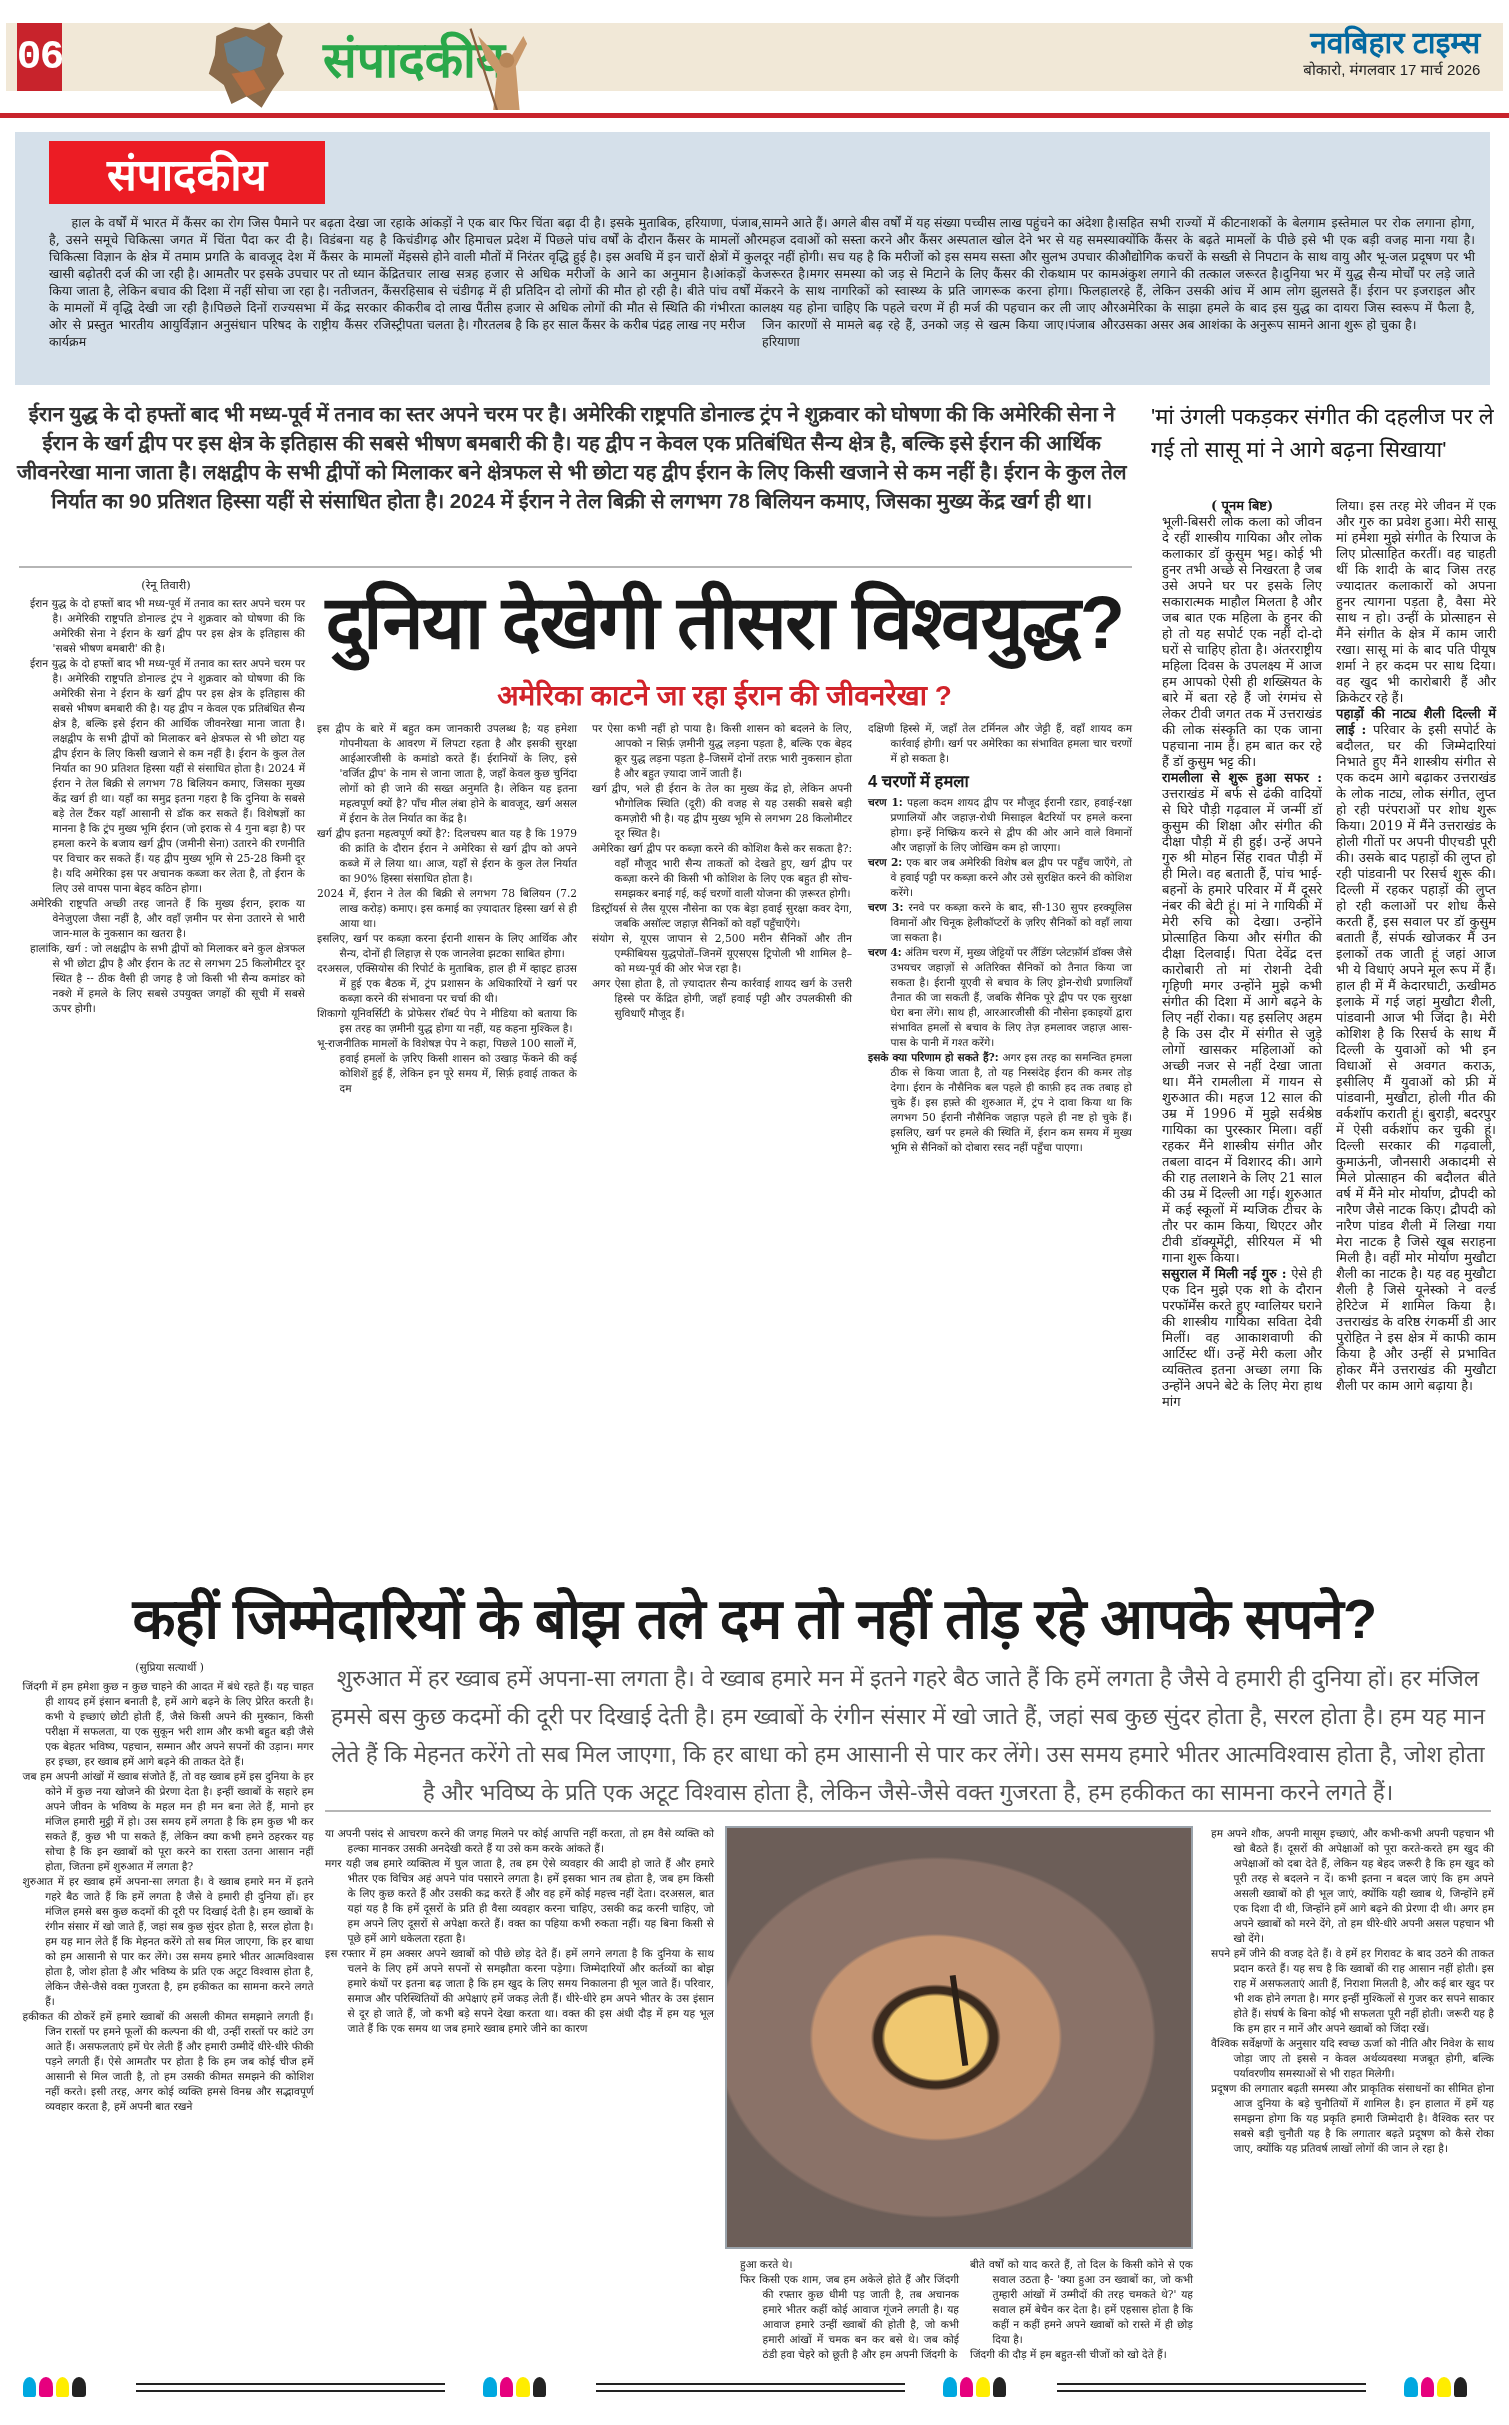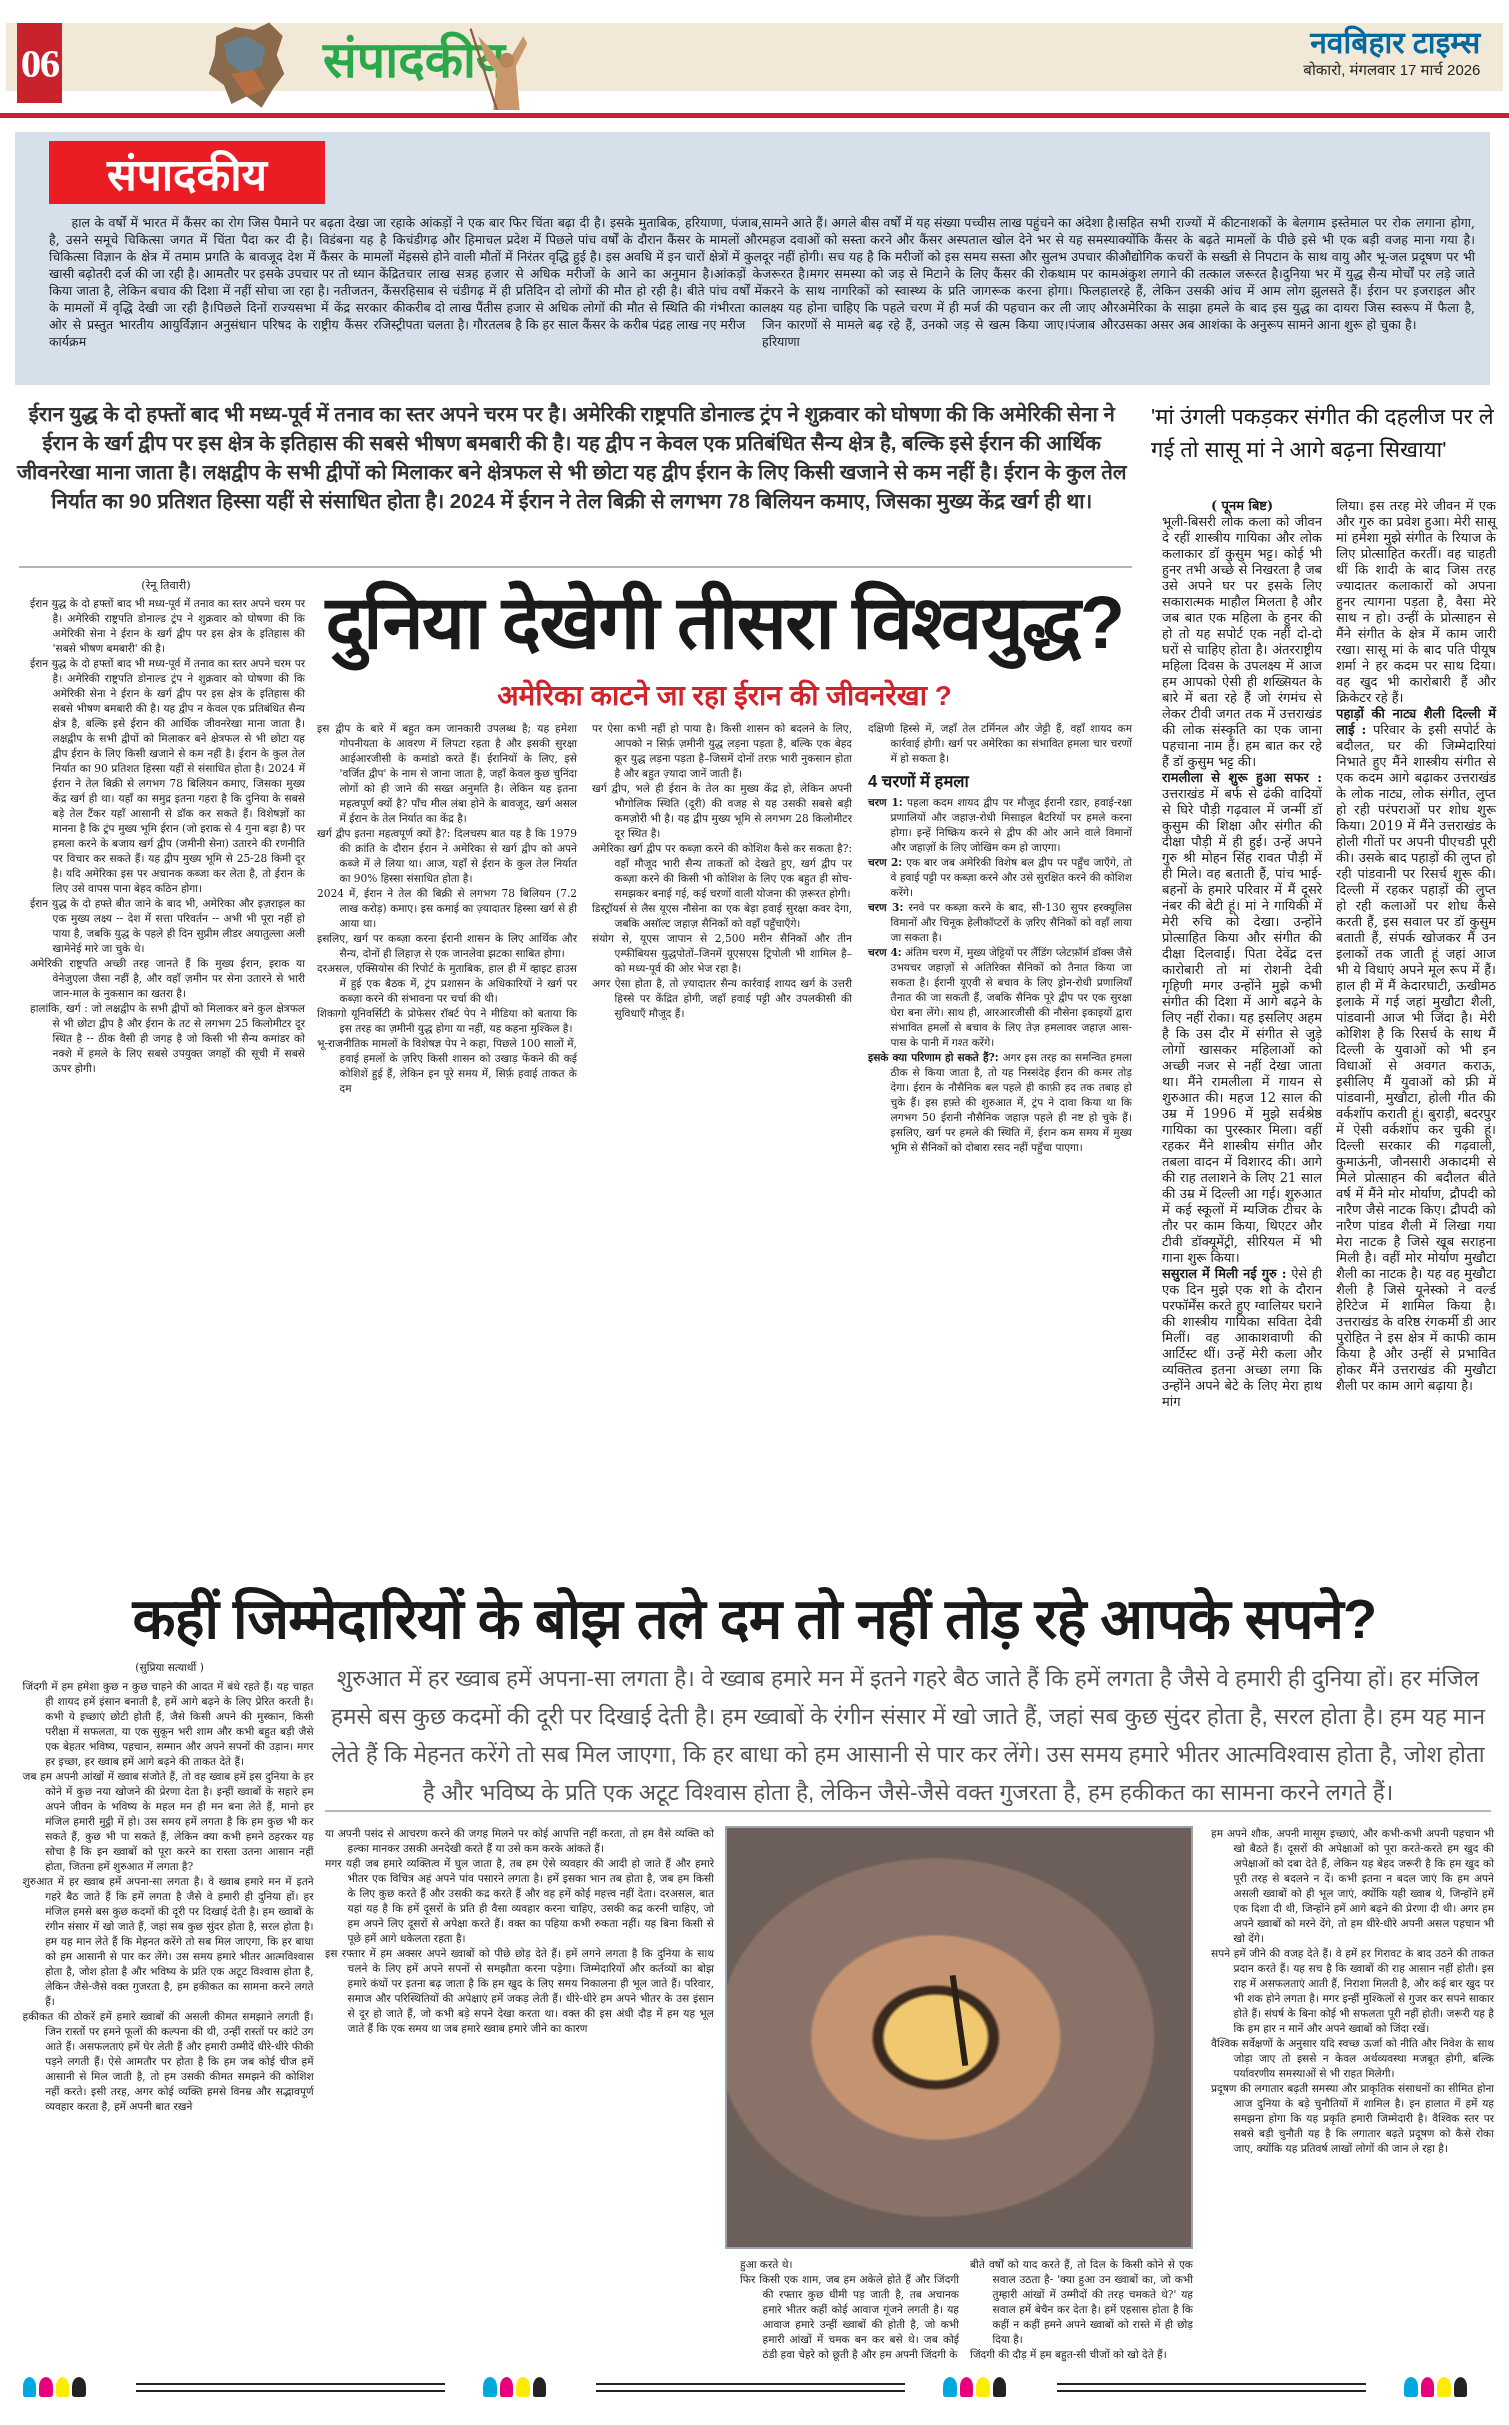--- a/index.html
+++ b/index.html
@@ -1,20 +1,20 @@
 <!DOCTYPE html>
 <html style="font-size:12px"><head>
 <meta charset="utf-8">
 <style>
   * { box-sizing: border-box; margin: 0; padding: 0; }
   body { width: 1509px; height: 2426px; background: #fff; font-family: "DejaVu Serif", serif; color: #1a1a1a; position: relative; overflow: hidden; }
 
   
   .masthead { position: absolute; left: 6px; top: 22.6px; width: 1497px; height: 68px; background: #f1e8d7; }
-  .page-no { position: absolute; left: 11.3px; top: 0; width: 45px; height: 80px; background: #c8232c; color: #fff; font-family: Liberation Serif, serif; font-weight: bold; font-size: 41px; display: flex; align-items: center; justify-content: center; letter-spacing: -1.5px; }
+  .page-no { position: absolute; left: 11.3px; top: 0; width: 45px; height: 68px; background: #c8232c; color: #fff; font-family: Liberation Mono, monospace; font-weight: bold; font-size: 41px; display: flex; align-items: center; justify-content: center; letter-spacing: -1.5px; }
   .map-art { position: absolute; left: 195px; top: -1.5px; width: 91px; height: 89px; }
   .section-title-top { position: absolute; left: 317px; top: 1.5px; font-family: "Liberation Sans", sans-serif; font-weight: bold; font-size: 50px; color: #2aa84a; }
   .statue-art { position: absolute; left: 457px; top: -1.5px; width: 83px; height: 89px; }
   .brand { position: absolute; right: 22.6px; top: 3px; text-align: right; }
   .brand-name { font-family: "Liberation Sans", sans-serif; font-weight: bold; font-size: 30px; color: #0369a1; line-height: 1.1; }
   .brand-date { font-family: "Liberation Sans", sans-serif; font-size: 15px; color: #222; }
   .red-rule { position: absolute; left: 0; top: 113px; width: 1509px; height: 4.5px; background: #c8232c; }
 
   
   .ed-box { position: absolute; left: 15px; top: 132px; width: 1475px; height: 253px; background: #d5e0ea; }
@@ -95,21 +95,20 @@
 <div class="intro-banner">ईरान युद्ध के दो हफ्तों बाद भी मध्य-पूर्व में तनाव का स्तर अपने चरम पर है। अमेरिकी राष्ट्रपति डोनाल्ड ट्रंप ने शुक्रवार को घोषणा की कि अमेरिकी सेना ने ईरान के खर्ग द्वीप पर इस क्षेत्र के इतिहास की सबसे भीषण बमबारी की है। यह द्वीप न केवल एक प्रतिबंधित सैन्य क्षेत्र है, बल्कि इसे ईरान की आर्थिक जीवनरेखा माना जाता है। लक्षद्वीप के सभी द्वीपों को मिलाकर बने क्षेत्रफल से भी छोटा यह द्वीप ईरान के लिए किसी खजाने से कम नहीं है। ईरान के कुल तेल निर्यात का 90 प्रतिशत हिस्सा यहीं से संसाधित होता है। 2024 में ईरान ने तेल बिक्री से लगभग 78 बिलियन कमाए, जिसका मुख्य केंद्र खर्ग ही था।</div>
 <div class="grey-rule"></div>
 
 <div class="iran-byline">(रेनू तिवारी)</div>
 <h1 class="iran-title">दुनिया देखेगी तीसरा विश्वयुद्ध?</h1>
 <h2 class="iran-sub">अमेरिका काटने जा रहा ईरान की जीवनरेखा ?</h2>
 
 <div class="iran-col" style="left:30px; top:596px; width:275px;">
   <p>ईरान युद्ध के दो हफ्तों बाद भी मध्य-पूर्व में तनाव का स्तर अपने चरम पर है। अमेरिकी राष्ट्रपति डोनाल्ड ट्रंप ने शुक्रवार को घोषणा की कि अमेरिकी सेना ने ईरान के खर्ग द्वीप पर इस क्षेत्र के इतिहास की 'सबसे भीषण बमबारी' की है।</p>
   <p>ईरान युद्ध के दो हफ्तों बाद भी मध्य-पूर्व में तनाव का स्तर अपने चरम पर है। अमेरिकी राष्ट्रपति डोनाल्ड ट्रंप ने शुक्रवार को घोषणा की कि अमेरिकी सेना ने ईरान के खर्ग द्वीप पर इस क्षेत्र के इतिहास की सबसे भीषण बमबारी की है। यह द्वीप न केवल एक प्रतिबंधित सैन्य क्षेत्र है, बल्कि इसे ईरान की आर्थिक जीवनरेखा माना जाता है। लक्षद्वीप के सभी द्वीपों को मिलाकर बने क्षेत्रफल से भी छोटा यह द्वीप ईरान के लिए किसी खजाने से कम नहीं है। ईरान के कुल तेल निर्यात का 90 प्रतिशत हिस्सा यहीं से संसाधित होता है। 2024 में ईरान ने तेल बिक्री से लगभग 78 बिलियन कमाए, जिसका मुख्य केंद्र खर्ग ही था। यहाँ का समुद्र इतना गहरा है कि दुनिया के सबसे बड़े तेल टैंकर यहाँ आसानी से डॉक कर सकते हैं। विशेषज्ञों का मानना है कि ट्रंप मुख्य भूमि ईरान (जो इराक से 4 गुना बड़ा है) पर हमला करने के बजाय खर्ग द्वीप (जमीनी सेना) उतारने की रणनीति पर विचार कर सकते हैं। यह द्वीप मुख्य भूमि से 25-28 किमी दूर है। यदि अमेरिका इस पर अचानक कब्जा कर लेता है, तो ईरान के लिए उसे वापस पाना बेहद कठिन होगा।</p>
-  <p>ईरान युद्ध के दो हफ्ते बीत जाने के बाद भी, अमेरिका और इज़राइल का एक मुख्य लक्ष्य -- देश में सत्ता परिवर्तन -- अभी भी पूरा नहीं हो पाया है, जबकि युद्ध के पहले ही दिन सुप्रीम लीडर अयातुल्ला अली खामेनेई मारे जा चुके थे।</p>
   <p>अमेरिकी राष्ट्रपति अच्छी तरह जानते हैं कि मुख्य ईरान, इराक या वेनेजुएला जैसा नहीं है, और वहाँ ज़मीन पर सेना उतारने से भारी जान-माल के नुकसान का खतरा है।</p>
   <p>हालांकि, खर्ग : जो लक्षद्वीप के सभी द्वीपों को मिलाकर बने कुल क्षेत्रफल से भी छोटा द्वीप है और ईरान के तट से लगभग 25 किलोमीटर दूर स्थित है -- ठीक वैसी ही जगह है जो किसी भी सैन्य कमांडर को नक्शे में हमले के लिए सबसे उपयुक्त जगहों की सूची में सबसे ऊपर होगी।</p>
 </div>
 
 <div class="iran-col" style="left:317px; top:721px; width:260px;">
   <p>इस द्वीप के बारे में बहुत कम जानकारी उपलब्ध है; यह हमेशा गोपनीयता के आवरण में लिपटा रहता है और इसकी सुरक्षा आईआरजीसी के कमांडो करते हैं। ईरानियों के लिए, इसे 'वर्जित द्वीप' के नाम से जाना जाता है, जहाँ केवल कुछ चुनिंदा लोगों को ही जाने की सख्त अनुमति है। लेकिन यह इतना महत्वपूर्ण क्यों है? पाँच मील लंबा होने के बावजूद, खर्ग असल में ईरान के तेल निर्यात का केंद्र है।</p>
   <p>खर्ग द्वीप इतना महत्वपूर्ण क्यों है?: दिलचस्प बात यह है कि 1979 की क्रांति के दौरान ईरान ने अमेरिका से खर्ग द्वीप को अपने कब्जे में ले लिया था। आज, यहाँ से ईरान के कुल तेल निर्यात का 90% हिस्सा संसाधित होता है।</p>
   <p>2024 में, ईरान ने तेल की बिक्री से लगभग 78 बिलियन (7.2 लाख करोड़) कमाए। इस कमाई का ज़्यादातर हिस्सा खर्ग से ही आया था।</p>
   <p>इसलिए, खर्ग पर कब्ज़ा करना ईरानी शासन के लिए आर्थिक और सैन्य, दोनों ही लिहाज़ से एक जानलेवा झटका साबित होगा।</p>
   <p>दरअसल, एक्सियोस की रिपोर्ट के मुताबिक, हाल ही में व्हाइट हाउस में हुई एक बैठक में, ट्रंप प्रशासन के अधिकारियों ने खर्ग पर कब्ज़ा करने की संभावना पर चर्चा की थी।</p>

